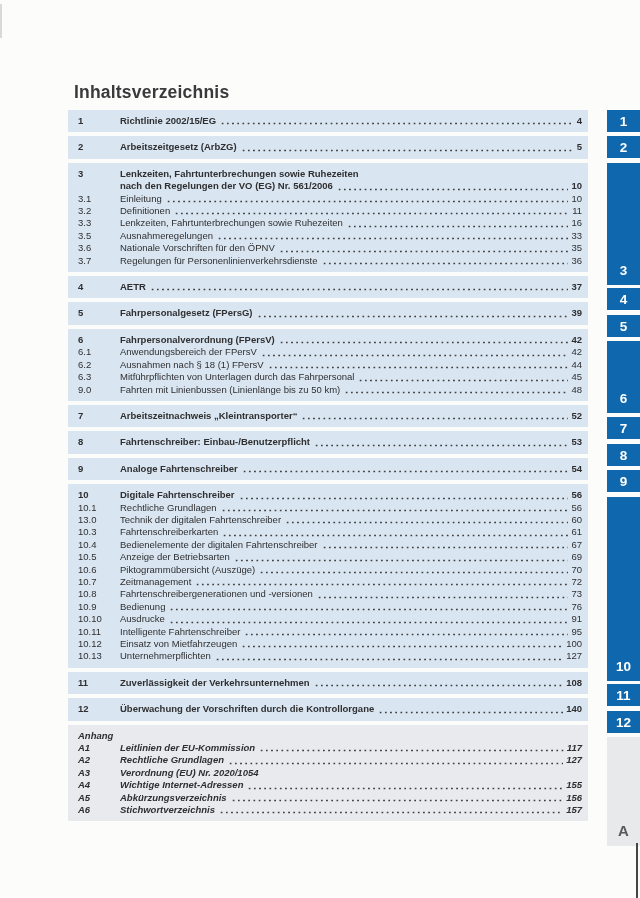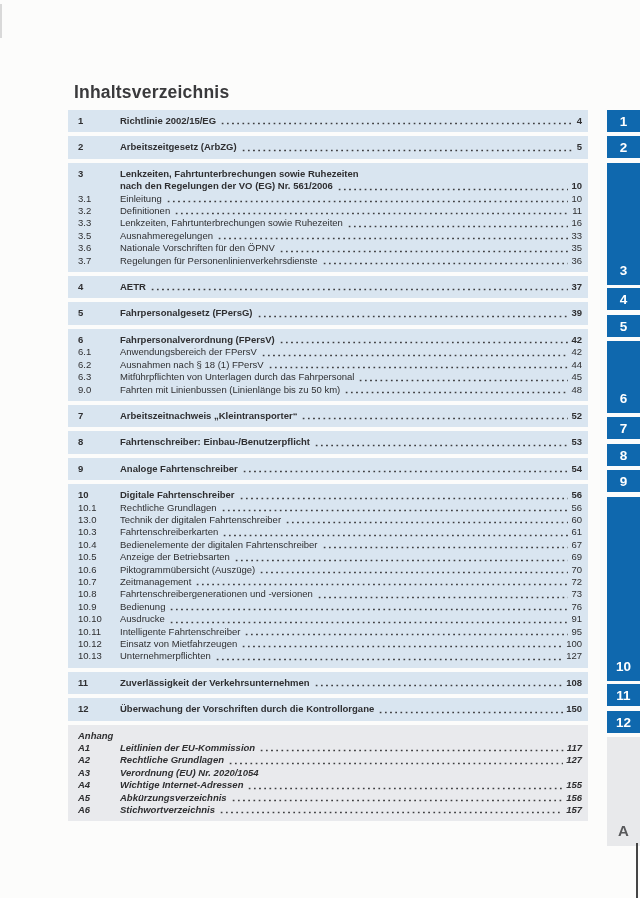--- a/index.html
+++ b/index.html
@@ -330,21 +330,21 @@
           <span class="title">Zuverlässigkeit der Verkehrsunternehmen</span>
           <span class="leader"></span>
           <span class="page-num">108</span>
         </div>
       </div>
       <div class="band">
         <div class="row row--bold">
           <span class="num">12</span>
           <span class="title">Überwachung der Vorschriften durch die Kontrollorgane</span>
           <span class="leader"></span>
-          <span class="page-num">150</span>
+          <span class="page-num">140</span>
         </div>
       </div>
       <div class="band band--gray">
         <div class="row row--bold">
           <span class="num">Anhang</span>
         </div>
         <div class="row row--bold">
           <span class="num">A1</span>
           <span class="title">Leitlinien der EU-Kommission</span>
           <span class="leader"></span>

